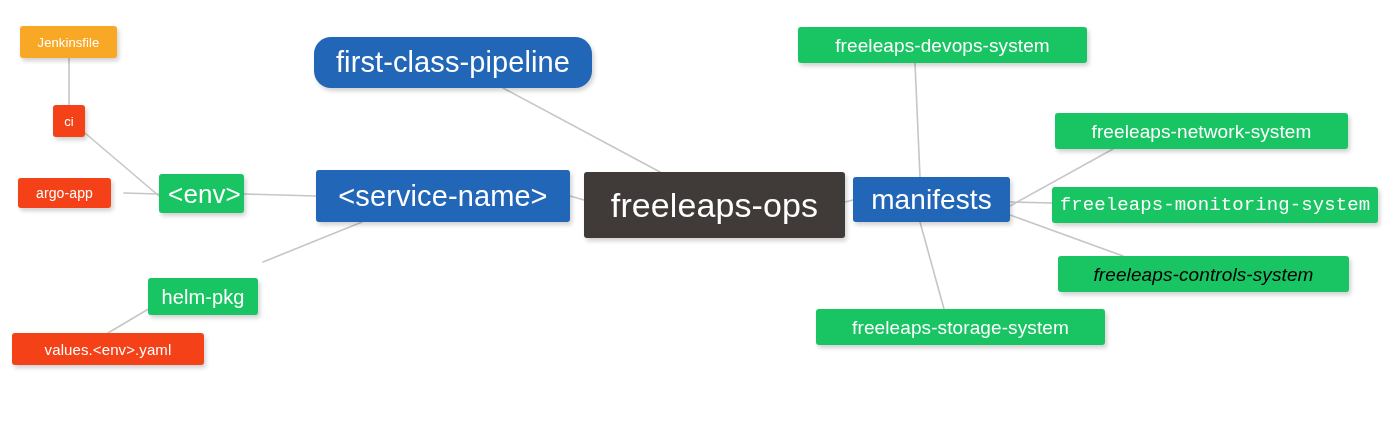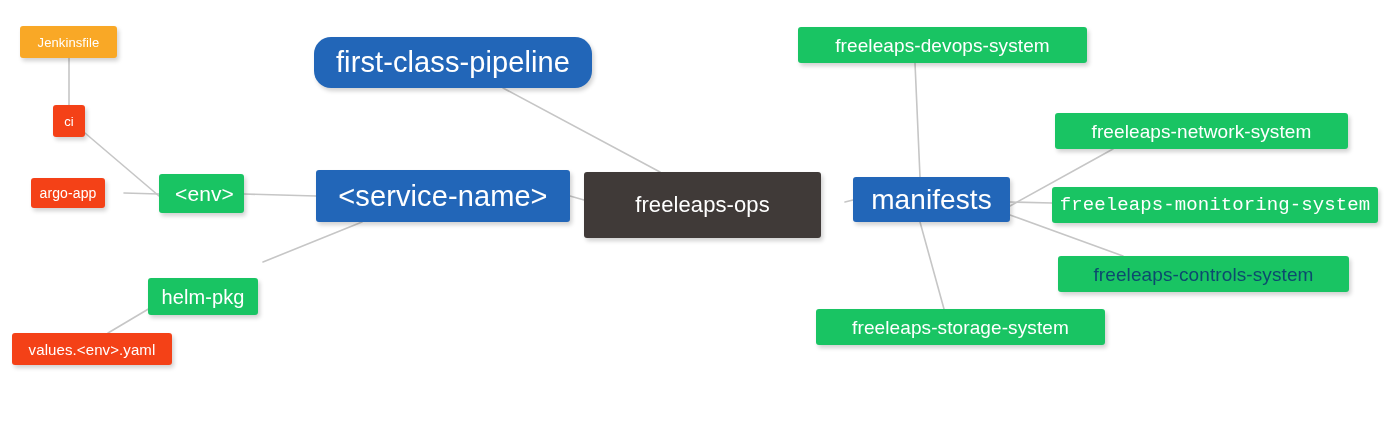--- a/index.html
+++ b/index.html
@@ -69,54 +69,54 @@
       <line x1="920" y1="222" x2="944" y2="309" stroke="#c6c6c6" stroke-width="1.6" stroke-linecap="round"></line>
     </svg>
 
   <div id="node-layer">
       <div class="node" style="left: 20px; top: 26px; width: 97px; height: 32px; background: rgb(249, 168, 38); font-size: 13px; color: rgb(255, 255, 255);">
         <span class="node-label">Jenkinsfile</span>
       </div>
       <div class="node" style="left: 53px; top: 105px; width: 32px; height: 32px; background: rgb(244, 65, 23); font-size: 13px; color: rgb(255, 255, 255);">
         <span class="node-label">ci</span>
       </div>
-      <div class="node" style="left: 31px; top: 178px; width: 74px; height: 30px; background: rgb(244, 65, 23); font-size: 14px; color: rgb(255, 255, 255);">
+      <div class="node" style="left: 18px; top: 178px; width: 93px; height: 30px; background: rgb(244, 65, 23); font-size: 14px; color: rgb(255, 255, 255);">
         <span class="node-label">argo-app</span>
       </div>
-      <div class="node" style="left: 12px; top: 333px; width: 160px; height: 32px; background: rgb(244, 65, 23); font-size: 15px; color: rgb(255, 255, 255); justify-content: center;">
+      <div class="node" style="left: 12px; top: 333px; width: 192px; height: 32px; background: rgb(244, 65, 23); font-size: 15px; color: rgb(255, 255, 255); justify-content: center;">
         <span class="node-label">values.&lt;env&gt;.yaml</span>
       </div>
       <div class="node" style="left: 148px; top: 258px; width: 110px; height: 37px; background: rgb(25, 196, 99); font-size: 20px; color: rgb(255, 255, 255); margin-top: 20px;">
         <span class="node-label">helm-pkg</span>
       </div>
-      <div class="node" style="left: 159px; top: 174px; width: 85px; height: 39px; background: rgb(25, 196, 99); font-size: 21px; color: rgb(255, 255, 255); padding-left: 16px;">
+      <div class="node" style="left: 159px; top: 174px; width: 85px; height: 39px; background: rgb(25, 196, 99); font-size: 26px; color: rgb(255, 255, 255); padding-left: 16px;">
         <span class="node-label">&lt;env&gt;</span>
       </div>
       <div class="node" style="left: 316px; top: 170px; width: 254px; height: 52px; background: rgb(34, 102, 184); font-size: 29px; color: rgb(255, 255, 255);">
         <span class="node-label">&lt;service-name&gt;</span>
       </div>
       <div class="node" style="left: 314px; top: 37px; width: 278px; height: 51px; background: rgb(34, 102, 184); font-size: 29px; color: rgb(255, 255, 255); border-radius: 17px;">
         <span class="node-label">first-class-pipeline</span>
       </div>
-      <div class="node" style="left: 584px; top: 172px; width: 237px; height: 66px; background: rgb(64, 58, 56); font-size: 22px; color: rgb(255, 255, 255);">
+      <div class="node" style="left: 584px; top: 172px; width: 261px; height: 66px; background: rgb(64, 58, 56); font-size: 34px; color: rgb(255, 255, 255);">
         <span class="node-label">freeleaps-ops</span>
       </div>
       <div class="node" style="left: 853px; top: 177px; width: 157px; height: 45px; background: rgb(34, 102, 184); font-size: 28px; color: rgb(255, 255, 255);">
         <span class="node-label">manifests</span>
       </div>
       <div class="node" style="left: 798px; top: 27px; width: 289px; height: 36px; background: rgb(25, 196, 99); font-size: 19px; color: rgb(255, 255, 255);">
         <span class="node-label">freeleaps-devops-system</span>
       </div>
       <div class="node" style="left: 1055px; top: 113px; width: 293px; height: 36px; background: rgb(25, 196, 99); font-size: 19px; color: rgb(255, 255, 255);">
         <span class="node-label">freeleaps-network-system</span>
       </div>
       <div class="node" style="left: 1052px; top: 187px; width: 326px; height: 36px; background: rgb(25, 196, 99); font-size: 19px; color: rgb(255, 255, 255); font-family: Liberation Mono, monospace;">
         <span class="node-label">freeleaps-monitoring-system</span>
       </div>
-      <div class="node" style="left: 1058px; top: 256px; width: 291px; height: 36px; background: rgb(25, 196, 99); font-size: 19px; color: #0c4a6e;">
+      <div class="node" style="left: 1058px; top: 256px; width: 291px; height: 36px; background: rgb(25, 196, 99); font-size: 19px; color: #000000; font-style: italic;">
         <span class="node-label">freeleaps-controls-system</span>
       </div>
       <div class="node" style="left: 816px; top: 309px; width: 289px; height: 36px; background: rgb(25, 196, 99); font-size: 19px; color: rgb(255, 255, 255);">
         <span class="node-label">freeleaps-storage-system</span>
       </div>
     </div>
 
 </div>
 
 </body></html>

